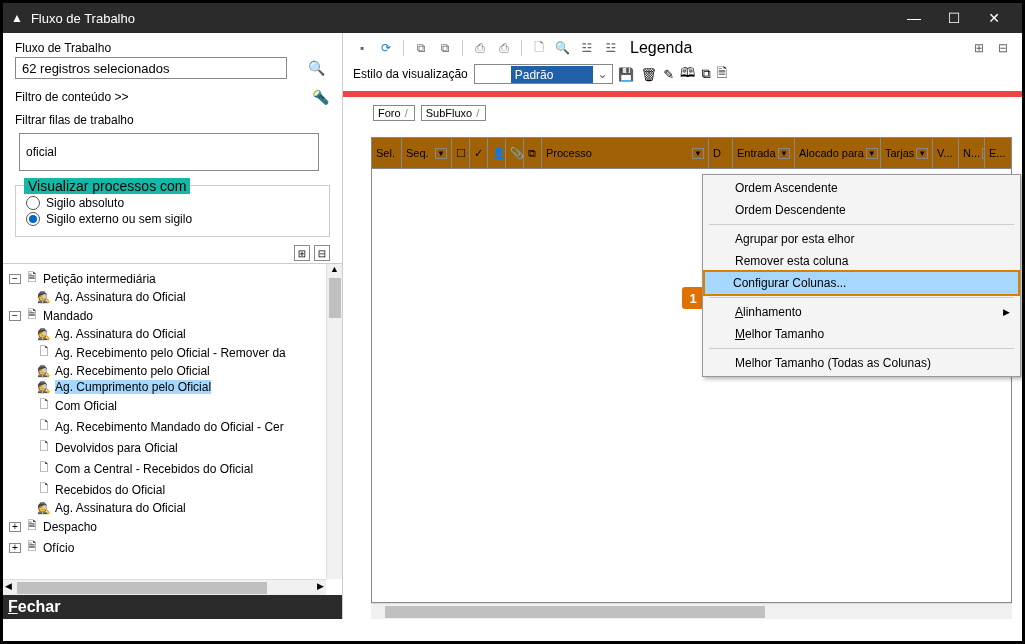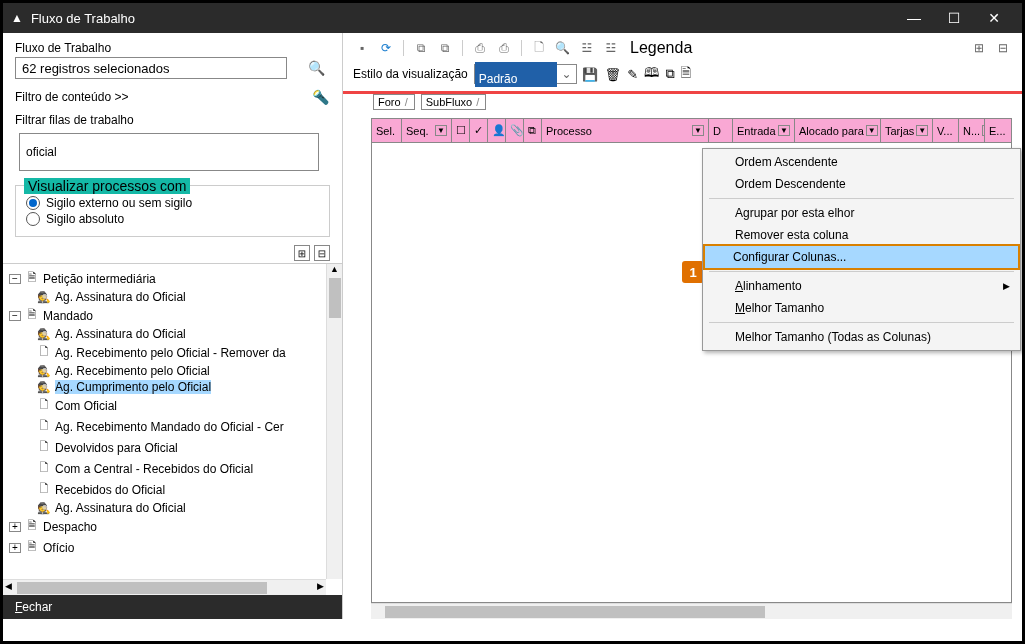--- a/index.html
+++ b/index.html
@@ -61,43 +61,43 @@
     .vscroll::before { content:'▲'; position:absolute; top:0; left:3px; font-size:9px; }
     .vscroll .thumb { position:absolute; top:14px; left:2px; width:12px; height:40px; background:#c0c0c0; }
     
     
     .hscroll { height:16px; background:#f0f0f0; border-top:1px solid #ddd; position:relative; margin: 0 16px 0 0;}
     .hscroll::before { content:'◀'; position:absolute; left:2px; top:1px; font-size:9px; }
     .hscroll::after { content:'▶'; position:absolute; right:2px; top:1px; font-size:9px; }
     .hscroll .thumb { position:absolute; left:14px; top:2px; width:250px; height:12px; background:#c0c0c0; }
     
     .footer { background:#2b2b2b; color:#fff; height:24px; display:flex; align-items:center; }
-    .footer .close-btn { padding: 0 12px; font-size:12px; }
+    .footer .close-btn { padding: 0 5px; font-size:16px;font-weight:bold; }
     .footer .close-btn .u { text-decoration: underline; }
     
     
     .rtoolbar { display:flex; align-items:center; padding: 6px 10px 4px 10px; gap: 6px; }
     .rtoolbar .tbtn { width:18px; height:18px; display:flex; align-items:center; justify-content:center; font-size:12px; color:#666; }
     .rtoolbar .sep { width:1px; height:16px; background:#ccc; margin:0 2px; }
     .rtoolbar .legend-txt { font-size:16px; margin-left:4px; }
     .rtoolbar .spacer { flex:1; }
     
     .rtoolbar2 { display:flex; align-items:center; padding: 2px 10px 6px 10px; gap: 6px; }
     .rtoolbar2 .lbl2 { font-size:12px; }
     .rtoolbar2 .combo { border:1px solid #888; display:flex; align-items:center; height:20px; font-size:12px; background:#fff; }
-    .rtoolbar2 .combo .val { background:#2060a8; color:#fff; padding: 10px 40px 1px 4px; }
+    .rtoolbar2 .combo .val { background:#2060a8; color:#fff; padding: 2px 40px 1px 4px; margin-left: 36px; }
     .rtoolbar2 .combo .arrow { padding: 0 4px; color:#666; }
     
     
-    .rcontent { flex:1; border-top:3px solid #ef4444; display:flex; flex-direction:column; position:relative; }
+    .rcontent { flex:1; border-top:6px solid #ef4444; display:flex; flex-direction:column; position:relative; padding-top:8px; }
     .crumbs { display:flex; gap:6px; padding: 0 10px 8px 30px; }
     .crumb { border:1px solid #888; font-size:11px; padding:1px 6px 1px 4px; display:flex; align-items:center; gap:4px; }
     .crumb .slash { color:#888; }
     
-    .grid-header { display:flex; border:1px solid #888; margin: 0 10px 0 28px; font-size:11px; background:#f9a8d4; height:25px; align-items:stretch; }
+    .grid-header { display:flex; border:1px solid #888; margin: 8px 10px 0 28px; font-size:11px; background:#a16207; height:32px; align-items:stretch; }
     .gh { border-right:1px solid #888; padding:1px 4px; display:flex; align-items:center; gap:2px; white-space:nowrap; overflow:hidden; }
     .gh .dd { font-size:8px; border:1px solid #888; padding:0 1px; margin-left:auto; }
     .grid-body { flex:1; border:1px solid #888; border-top:none; margin:0 10px 0 28px; position:relative; min-height:200px; background:#fff; }
     
     
     .context-menu { position:absolute; left:330px; top:5px; width:319px; background:#f4f4f4; border:1px solid #999; box-shadow:2px 2px 4px rgba(0,0,0,0.3); padding:2px; z-index:50; font-size:12px; }
     .context-menu .mi { padding:4px 20px 4px 30px; cursor:pointer; position:relative; display:flex; align-items:center; }
     .context-menu .mi.highlight { background:#a6d8ff; border:2px solid #d98000; margin:-2px; padding:4px 18px 4px 28px; }
     .context-menu .mi .sub { position:absolute; right:8px; font-size:9px; }
     .context-menu .mi .u { text-decoration: underline; }
@@ -134,26 +134,26 @@
     <div class="filter-row">
       <span class="lbl-link">Filtro de conteúdo &gt;&gt;</span>
       <span class="flashlight">🔦</span>
     </div>
     <span class="filter-label-row">Filtrar filas de trabalho</span>
     <input class="filter-input" type="text" value="oficial" style="">
 
     <div class="vbox">
       <span class="legend">Visualizar processos com</span>
       <div class="radio-row">
+        <span class="radio"></span>
+        <span>Sigilo absoluto</span>
+      </div>
+      <div class="radio-row">
         <span class="radio selected"></span>
         <span>Sigilo externo ou sem sigilo</span>
-      </div>
-      <div class="radio-row">
-        <span class="radio"></span>
-        <span>Sigilo absoluto</span>
       </div>
     </div>
 
     <div class="mini-toolbar">
       <span class="icon-btn">⊞</span>
       <span class="icon-btn">⊟</span>
     </div>
 
     <div class="tree-wrap">
       <div class="tree">

